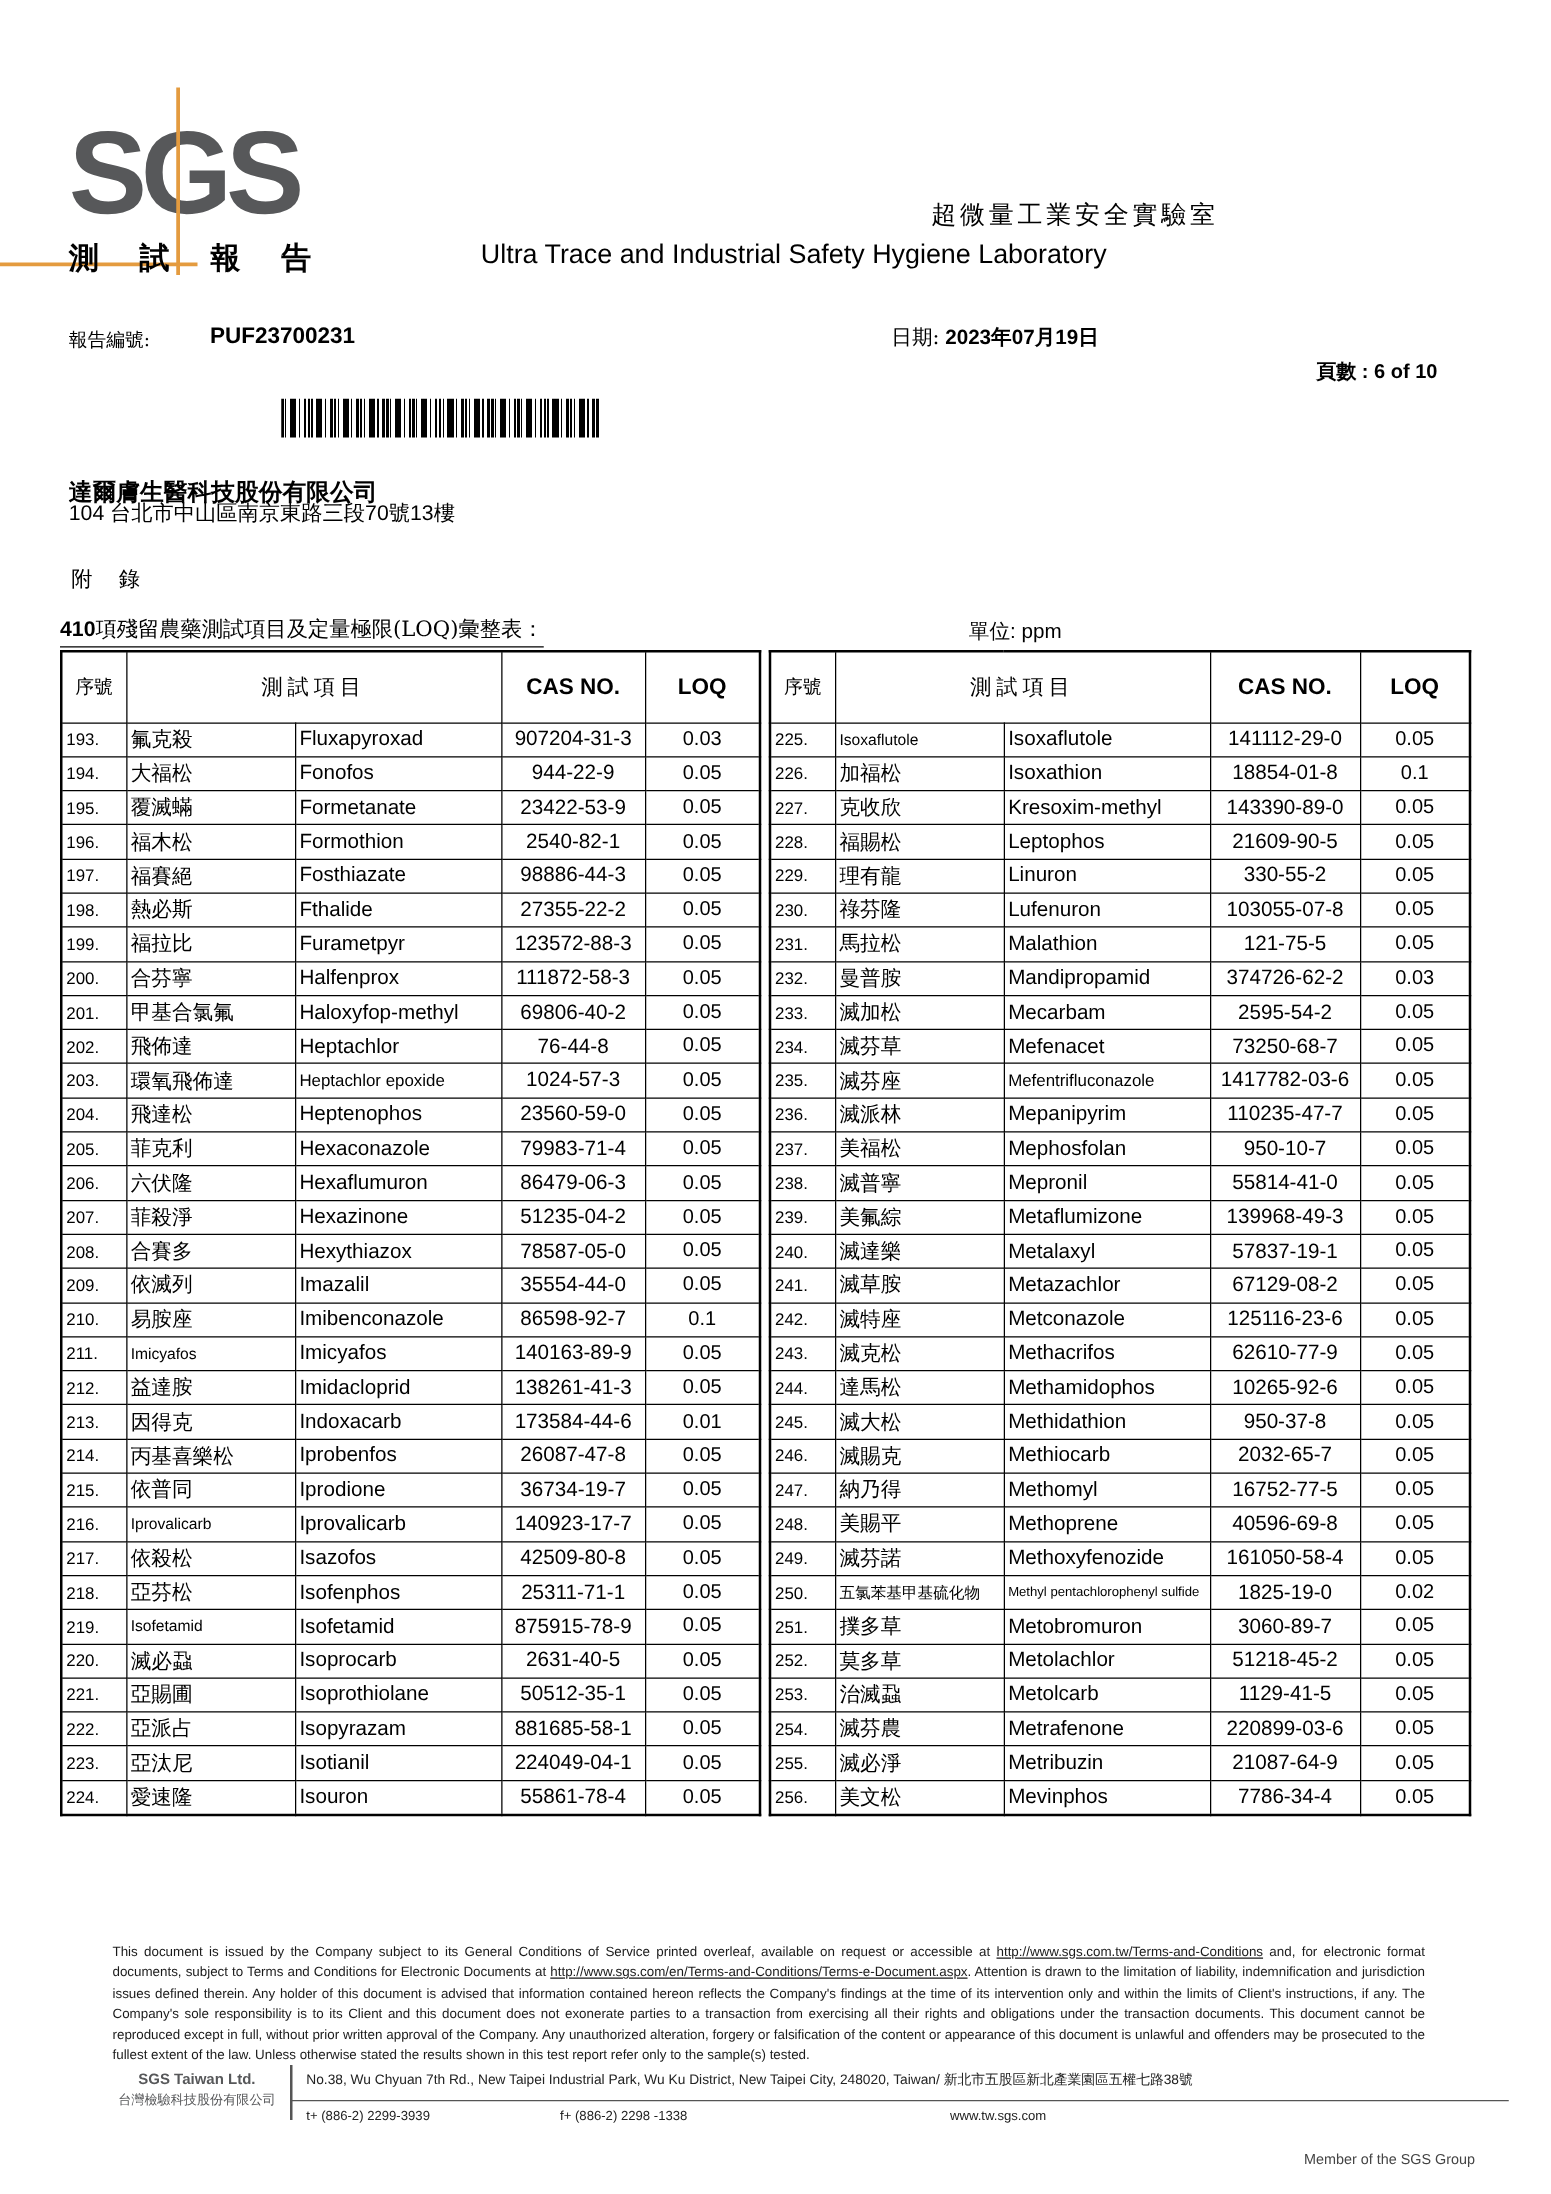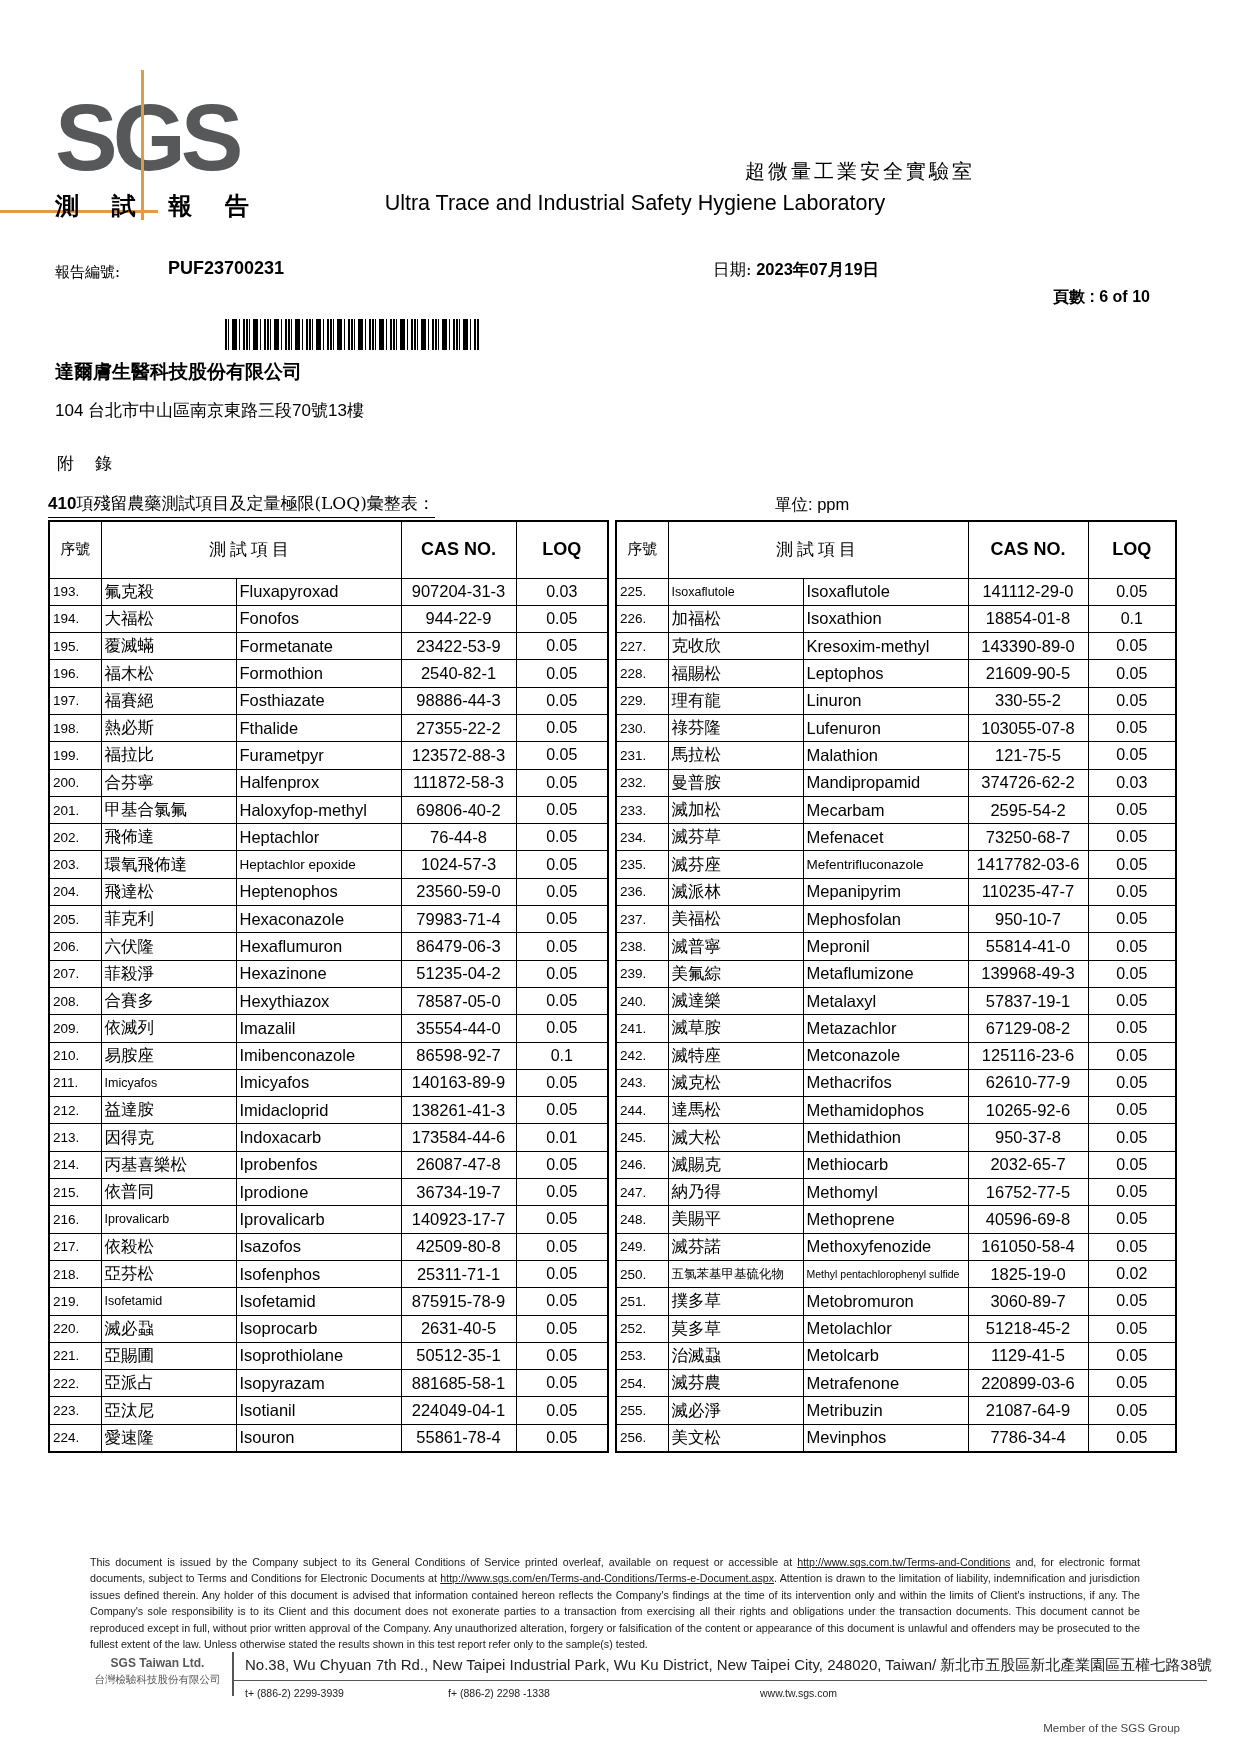--- a/index.html
+++ b/index.html
@@ -18,21 +18,21 @@
   .lab-en{font-size:21.5px;margin-top:6px;}
   .serifzh{font-family:"DejaVu Serif","Liberation Serif",serif;}
   .rn-label{left:55px;top:263px;font-size:15px;}
   .rn-value{left:168px;top:258px;font-size:18px;font-weight:bold;}
   .date-row{left:713px;top:259px;font-size:16.5px;}
   .date-row b{font-family:"Liberation Sans",sans-serif;}
   .page-row{left:1053px;top:259px;font-size:16px;font-weight:bold;margin-top:28px;}
   .barcode{left:225px;top:319px;width:255px;height:31px;
      background:repeating-linear-gradient(90deg,#000 0 2px,#fff 2px 3px,#000 3px 4px,#fff 4px 7px,
      #000 7px 12px,#fff 12px 14px,#000 14px 15px,#fff 15px 18px,#000 18px 20px,#fff 20px 21px);}
-  .client-name{left:55px;top:359px;font-size:19px;font-weight:bold;}
+  .client-name{left:55px;top:381px;font-size:19px;font-weight:bold;}
   .client-addr{left:55px;top:399px;font-size:17px;}
   .appendix{left:57px;top:452px;font-size:17px;letter-spacing:2px;}
   .tbl-title{left:48px;top:492px;font-size:17px;border-bottom:1.5px solid #000;padding-bottom:2px;text-align:center;}
   .tbl-title b{font-family:"Liberation Sans",sans-serif;font-size:17px;}
   .unit{left:775px;top:494px;font-size:16.5px;}
   
   table.loq{position:absolute;top:520px;border-collapse:collapse;table-layout:fixed;
             border:2px solid #000;}
   #tblL{left:48px;width:559px;}
   #tblR{left:615px;width:560px;}
@@ -56,21 +56,21 @@
   td.sm{font-size:13.5px;}
   td.xs{font-size:10.5px;}
   
   .legal{left:90px;top:1554px;width:1050px;font-size:10.7px;line-height:16.4px;
          text-align:justify;color:#1a1a1a;}
   .legal u{text-decoration:underline;}
   .f-co{left:85px;top:1656px;width:145px;text-align:center;}
   .f-co-en{font-size:12px;font-weight:bold;color:#57585a;}
   .f-co-zh{font-size:10.5px;color:#57585a;margin-top:3px;}
   .f-vline{left:232px;top:1652px;width:1.5px;height:44px;background:#555;}
-  .f-addr{left:245px;top:1656px;font-size:15px;color:#222;}
+  .f-addr{left:245px;top:1656px;font-size:11px;color:#222;}
   .f-hline{left:232px;top:1680px;width:975px;height:1px;background:#555;}
   .f-tel{left:245px;top:1687px;font-size:10.5px;color:#222;}
   .f-fax{left:448px;top:1687px;font-size:10.5px;color:#222;}
   .f-web{left:760px;top:1687px;font-size:10.5px;color:#222;}
   .f-member{left:960px;top:1722px;width:220px;font-size:11.5px;color:#444;text-align:right;}
 </style>
 </head>
 <body>
 
 <div id="page">

